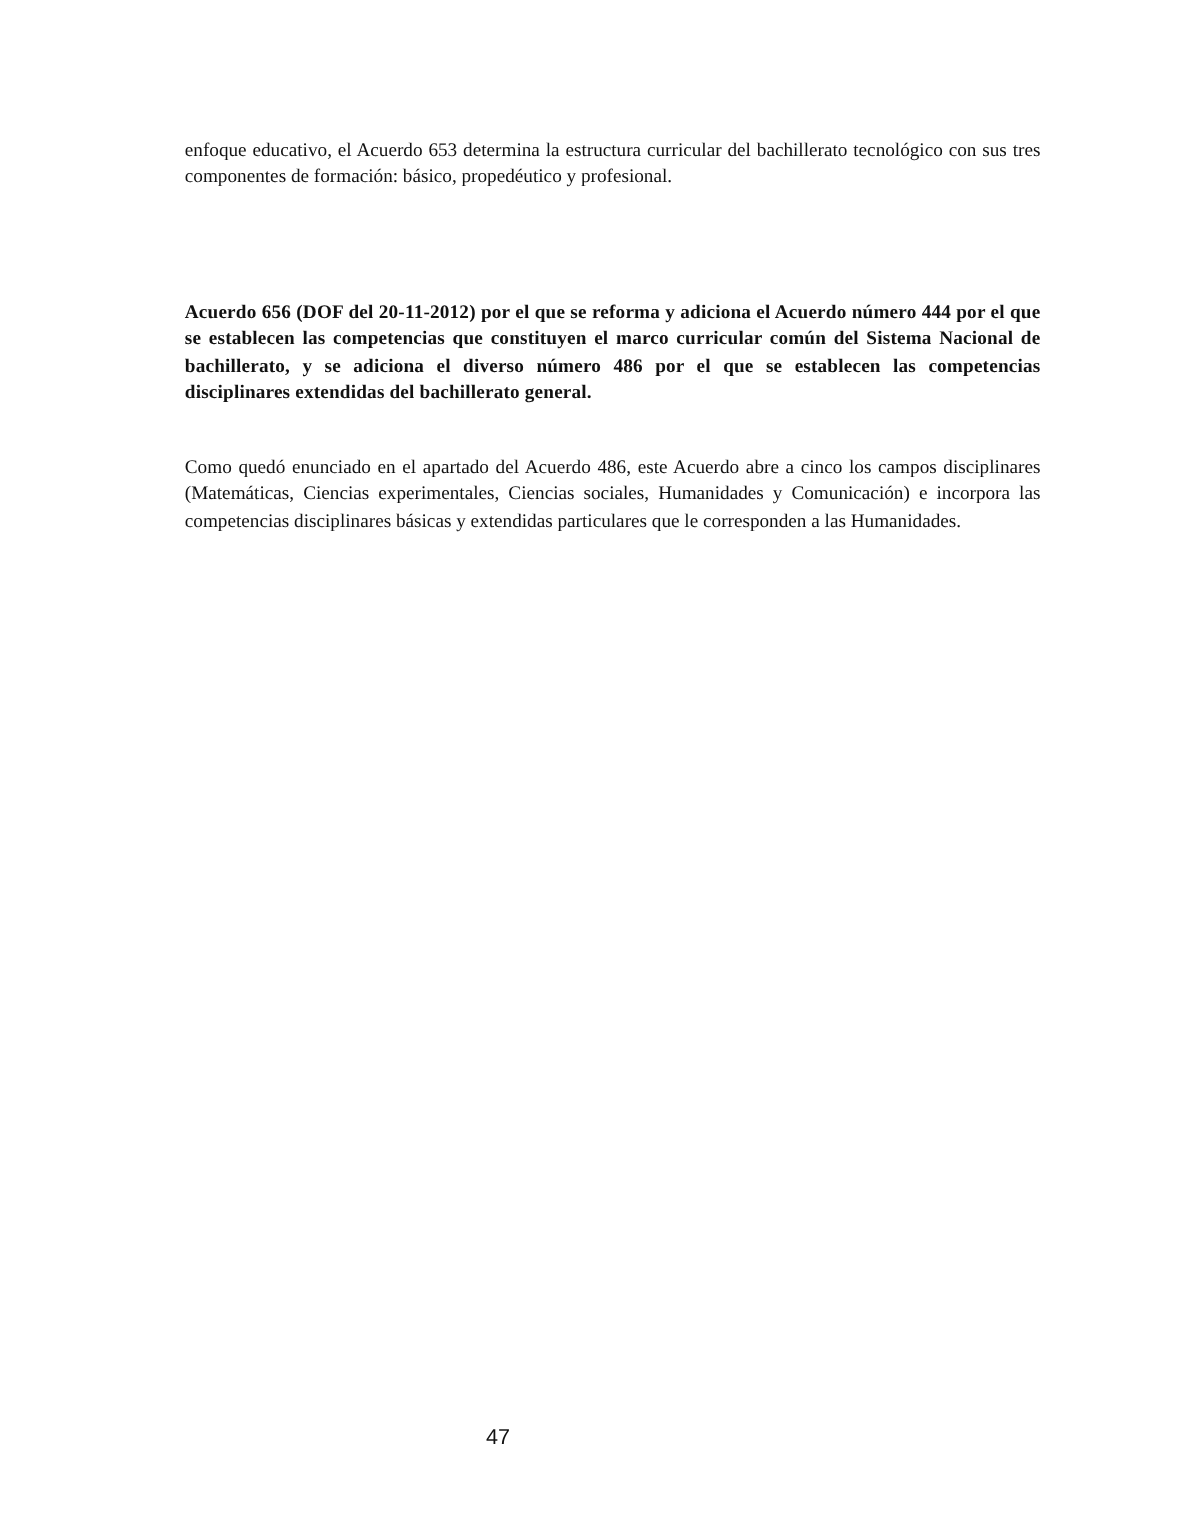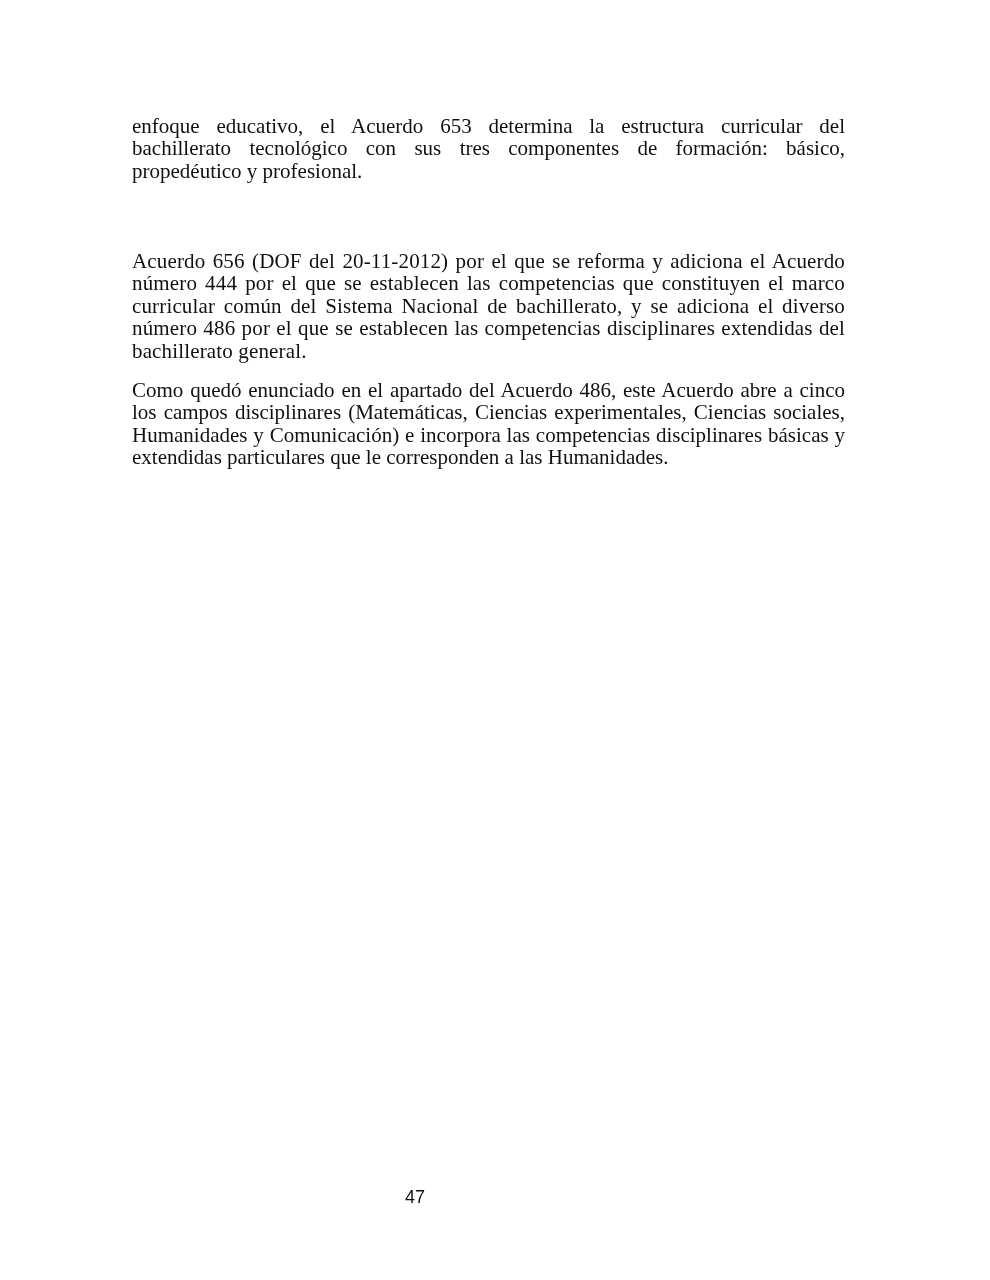--- a/index.html
+++ b/index.html
@@ -16,32 +16,32 @@
     }
     .page {
       position: absolute;
       left: 0; top: 0;
       width: 990px;
       height: 1280px;
       background: #ffffff;
     }
     .text-block {
       position: absolute;
-      left: 132px;
+      left: 154px;
       width: 713px;
       font-family: "Liberation Serif", serif;
-      font-size: 21px;
+      font-size: 16px;
       line-height: 22.4px;
       text-align: justify;
       margin: 0;
     }
     .p1 { top: 115px; }
     .heading {
       top: 250px;
-      font-weight: normal;
+      font-weight: bold;
       letter-spacing: 0.15px;
     }
     .p2 { top: 379px; }
     .page-number {
       position: absolute;
       left: 0;
       width: 830px;
       top: 1187px;
       text-align: center;
       font-family: "Liberation Sans", sans-serif;

